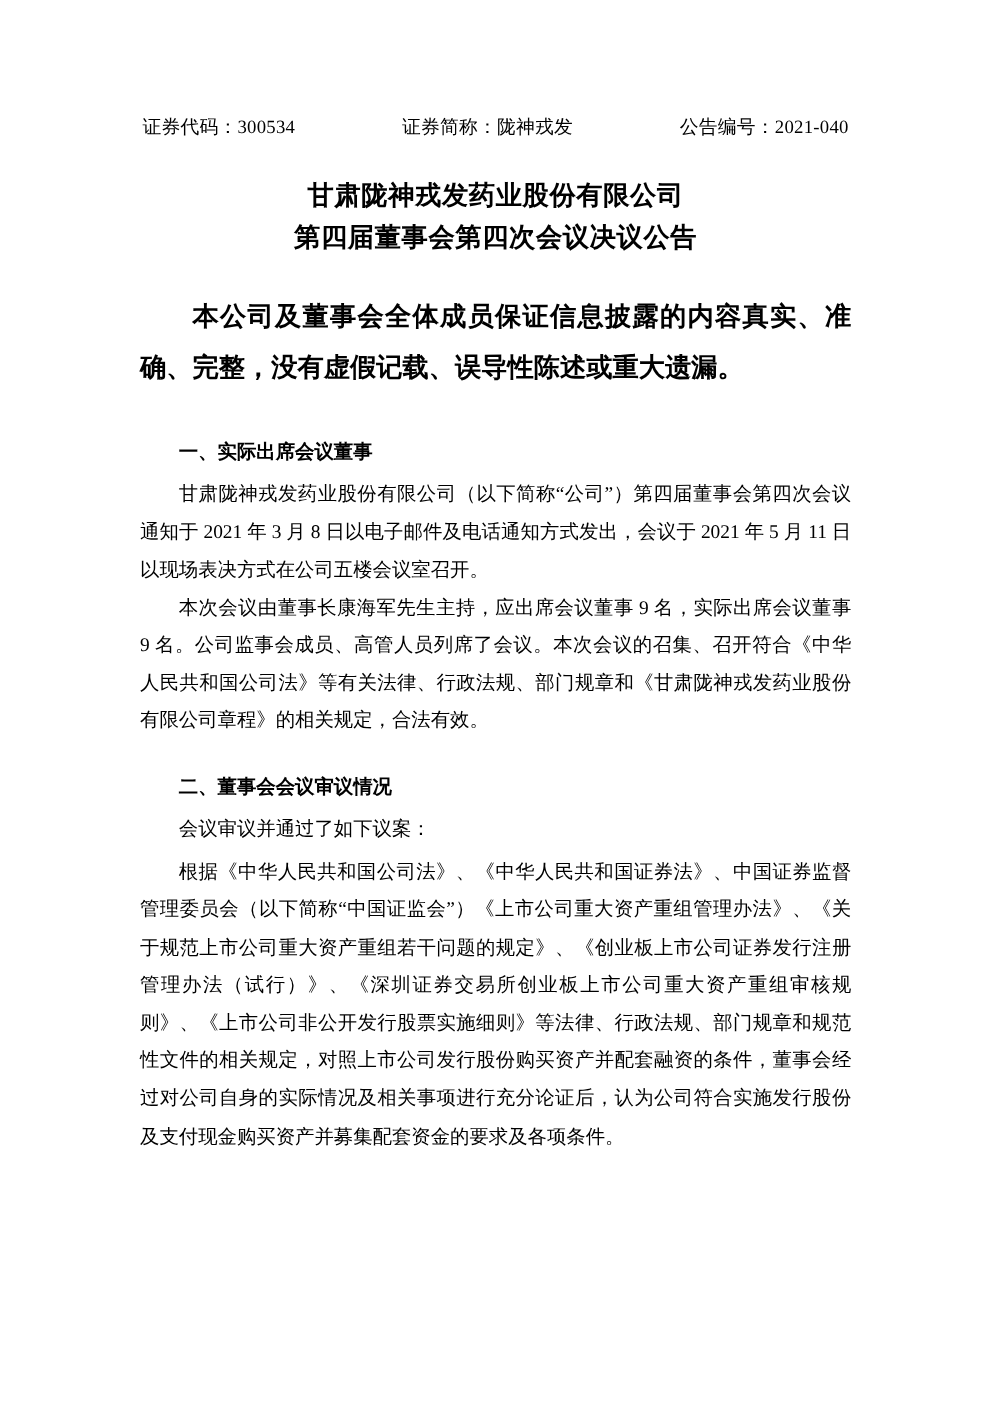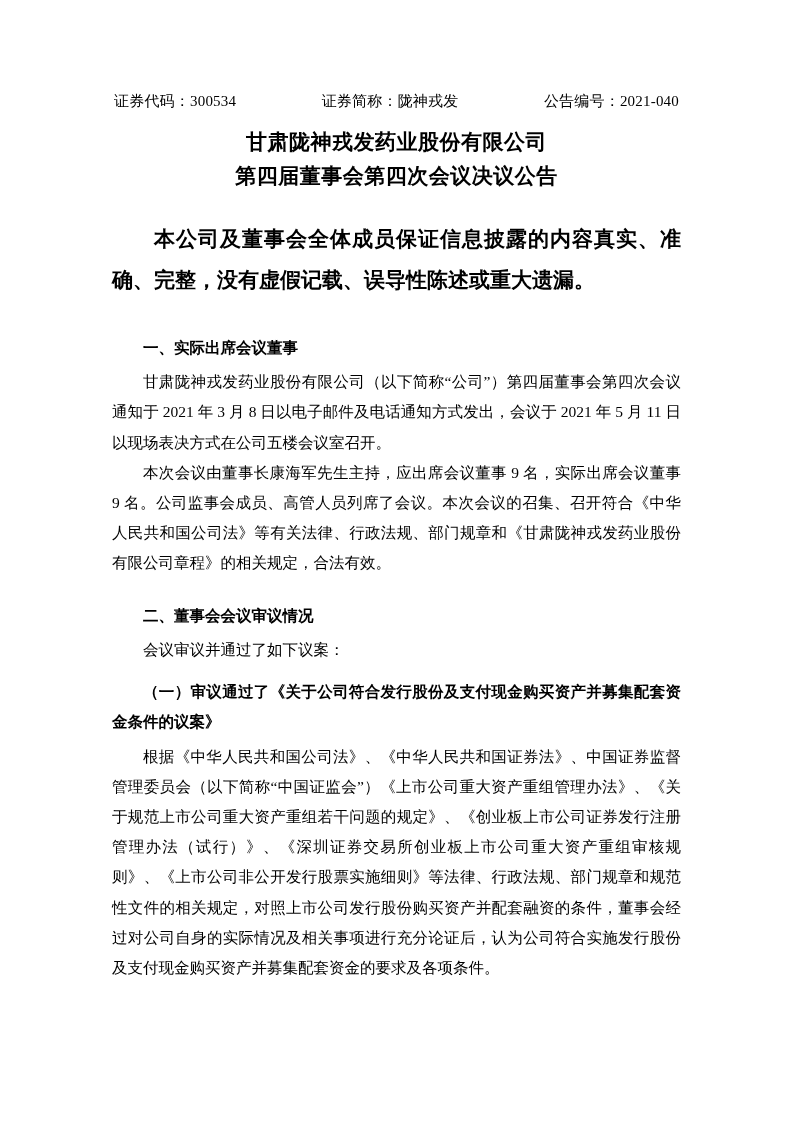--- a/index.html
+++ b/index.html
@@ -39,21 +39,21 @@
   }
   .header-line .hcell.right {
     margin-left: 18px;
   }
   .title {
     text-align: center;
     font-size: 21px;
     font-weight: bold;
     line-height: 1.62;
     letter-spacing: 0.5px;
-    margin: 14px 0 0 0;
+    margin: 28px 0 0 0;
   }
   .title .line2 {
     display: block;
   }
   .lead {
     font-size: 21px;
     font-weight: bold;
     line-height: 1.95;
     text-align: justify;
     text-justify: inter-ideograph;
@@ -109,16 +109,15 @@
 
   <div class="gap-md"></div>
 
   <h2 class="section-heading">一、实际出席会议董事</h2>
   <p class="body">甘肃陇神戎发药业股份有限公司（以下简称“公司”）第四届董事会第四次会议通知于 2021 年 3 月 8 日以电子邮件及电话通知方式发出，会议于 2021 年 5 月 11 日以现场表决方式在公司五楼会议室召开。</p>
   <p class="body tight">本次会议由董事长康海军先生主持，应出席会议董事 9 名，实际出席会议董事 9 名。公司监事会成员、高管人员列席了会议。本次会议的召集、召开符合《中华人民共和国公司法》等有关法律、行政法规、部门规章和《甘肃陇神戎发药业股份有限公司章程》的相关规定，合法有效。</p>
 
   <h2 class="section-heading">二、董事会会议审议情况</h2>
   <p class="body">会议审议并通过了如下议案：</p>
 
-  <p class="subheading">（一）审议通过了《关于公司符合发行股份及支付现金购买资产并募集配套资金条件的议案》</p>
   <p class="body">根据《中华人民共和国公司法》、《中华人民共和国证券法》、中国证券监督管理委员会（以下简称“中国证监会”）《上市公司重大资产重组管理办法》、《关于规范上市公司重大资产重组若干问题的规定》、《创业板上市公司证券发行注册管理办法（试行）》、《深圳证券交易所创业板上市公司重大资产重组审核规则》、《上市公司非公开发行股票实施细则》等法律、行政法规、部门规章和规范性文件的相关规定，对照上市公司发行股份购买资产并配套融资的条件，董事会经过对公司自身的实际情况及相关事项进行充分论证后，认为公司符合实施发行股份及支付现金购买资产并募集配套资金的要求及各项条件。</p>
 
 </div>
 
 </body></html>

